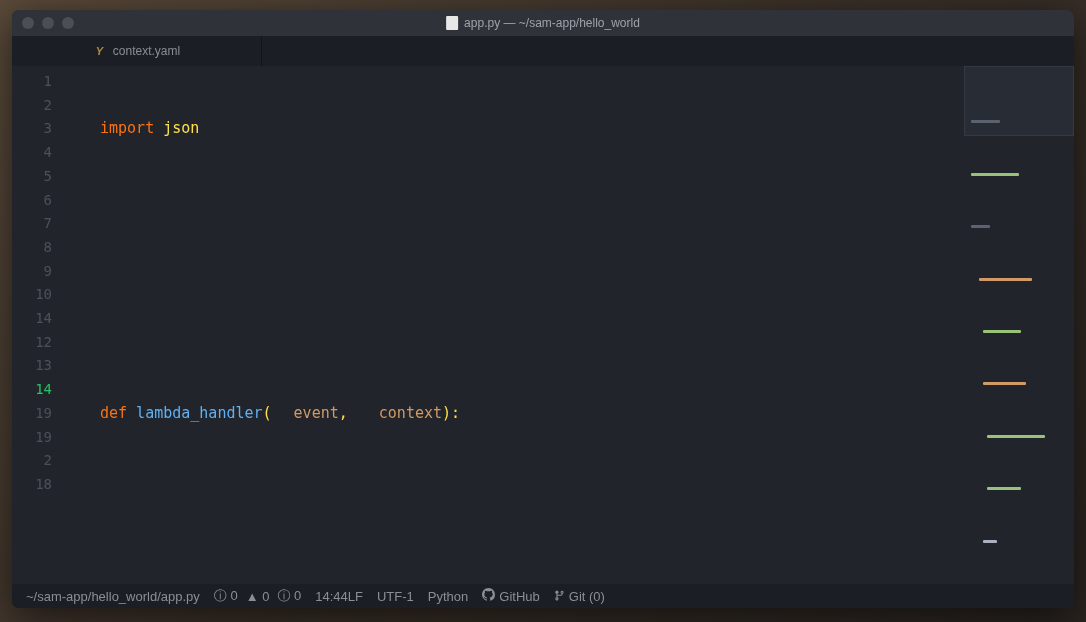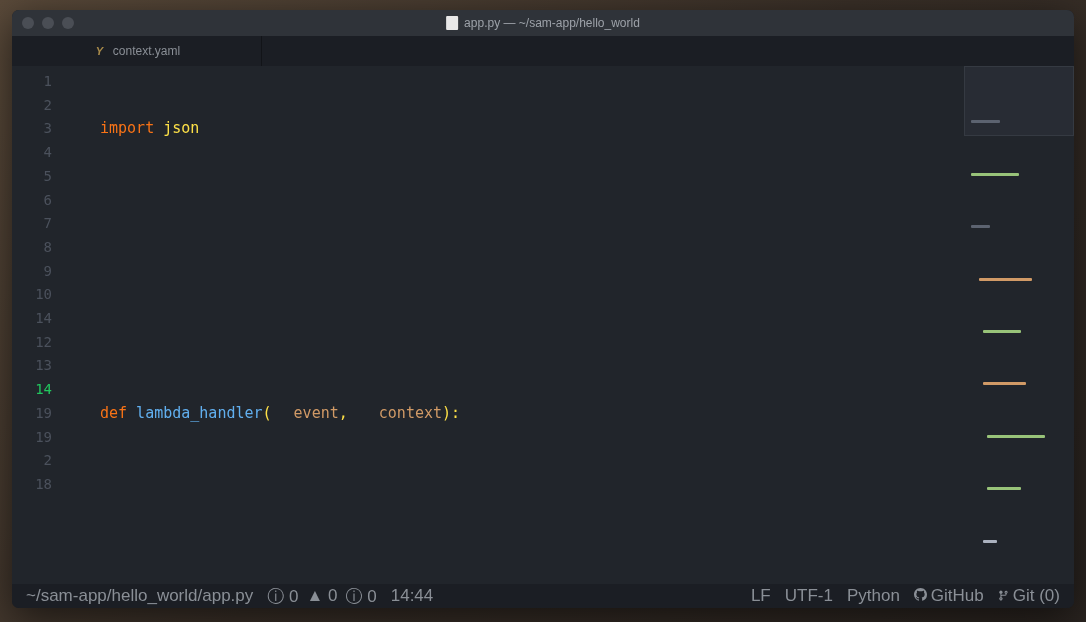--- a/index.html
+++ b/index.html
@@ -145,23 +145,22 @@
     .mini-line {
       height: 3px;
       margin-bottom: 2px;
       border-radius: 1px;
     }
     .statusbar {
       height: 24px;
       background: #1b1e24;
       display: flex;
       align-items: center;
-      justify-content: space-between;
       padding: 0 14px;
-      font-size: 17px;
+      font-size: 13px;
       color: #8a8f96;
     }
     .status-left, .status-right {
       display: flex;
       align-items: center;
       gap: 14px;
     }
     .status-item {
       display: flex;
       align-items: center;

